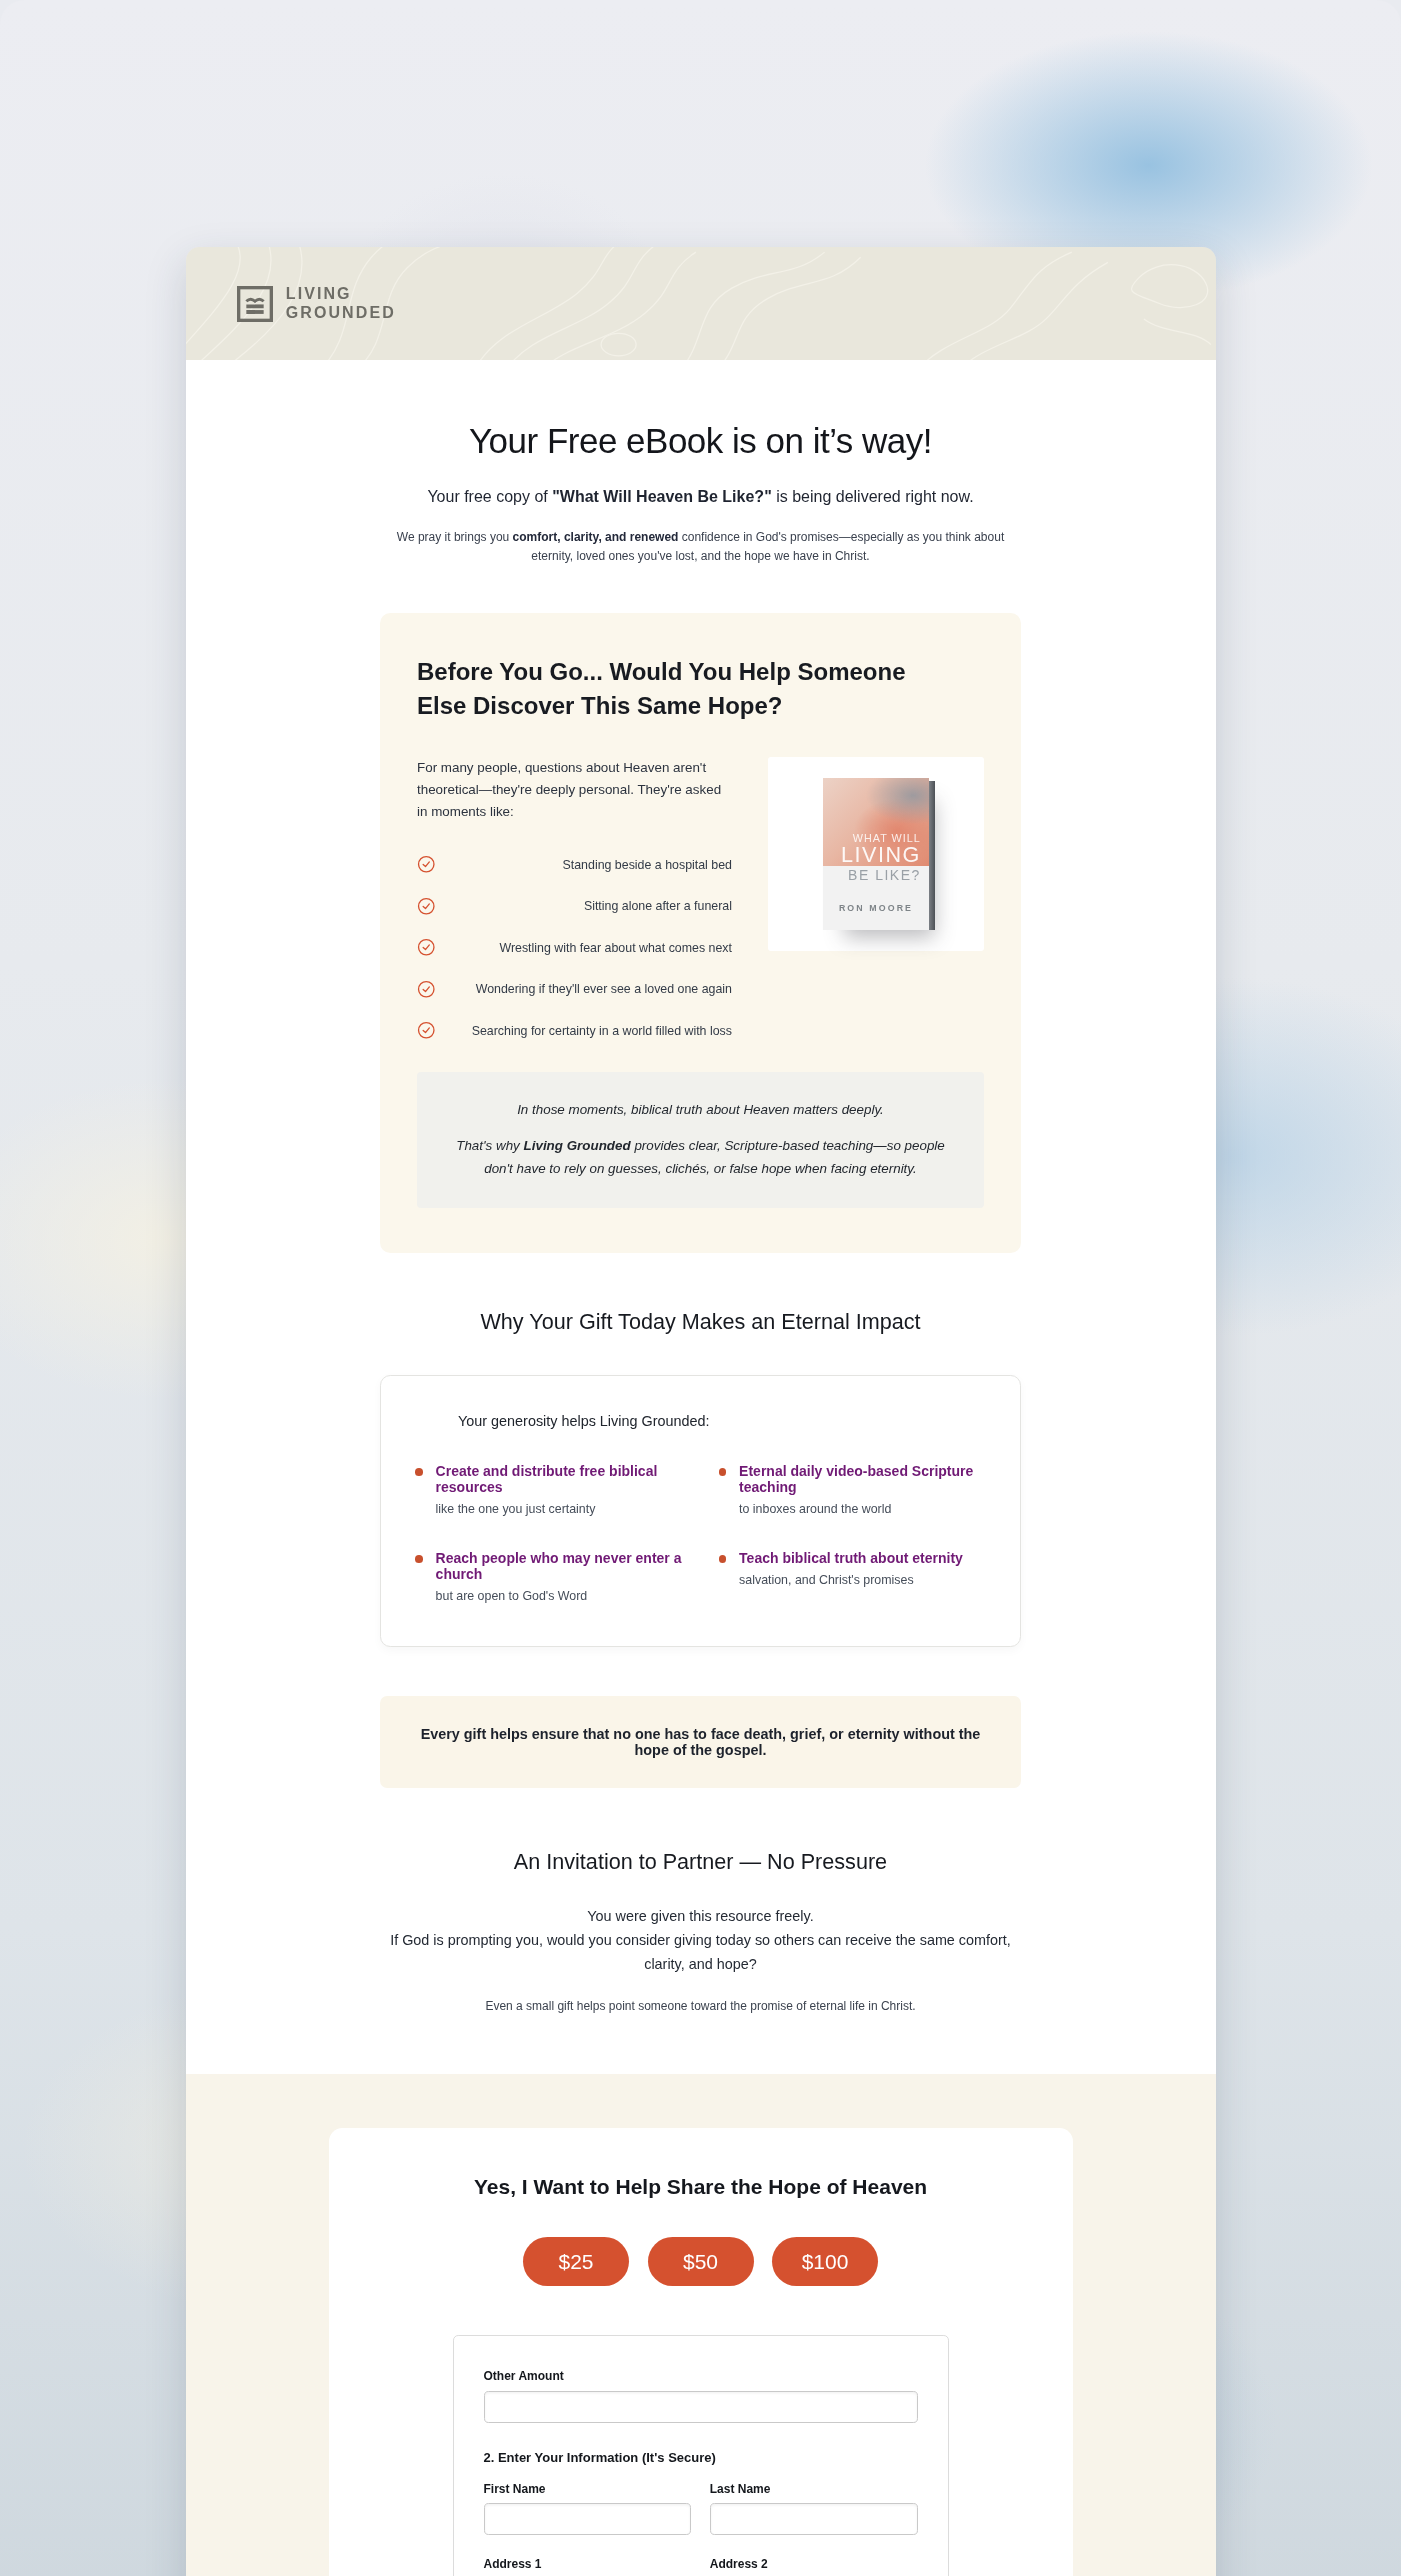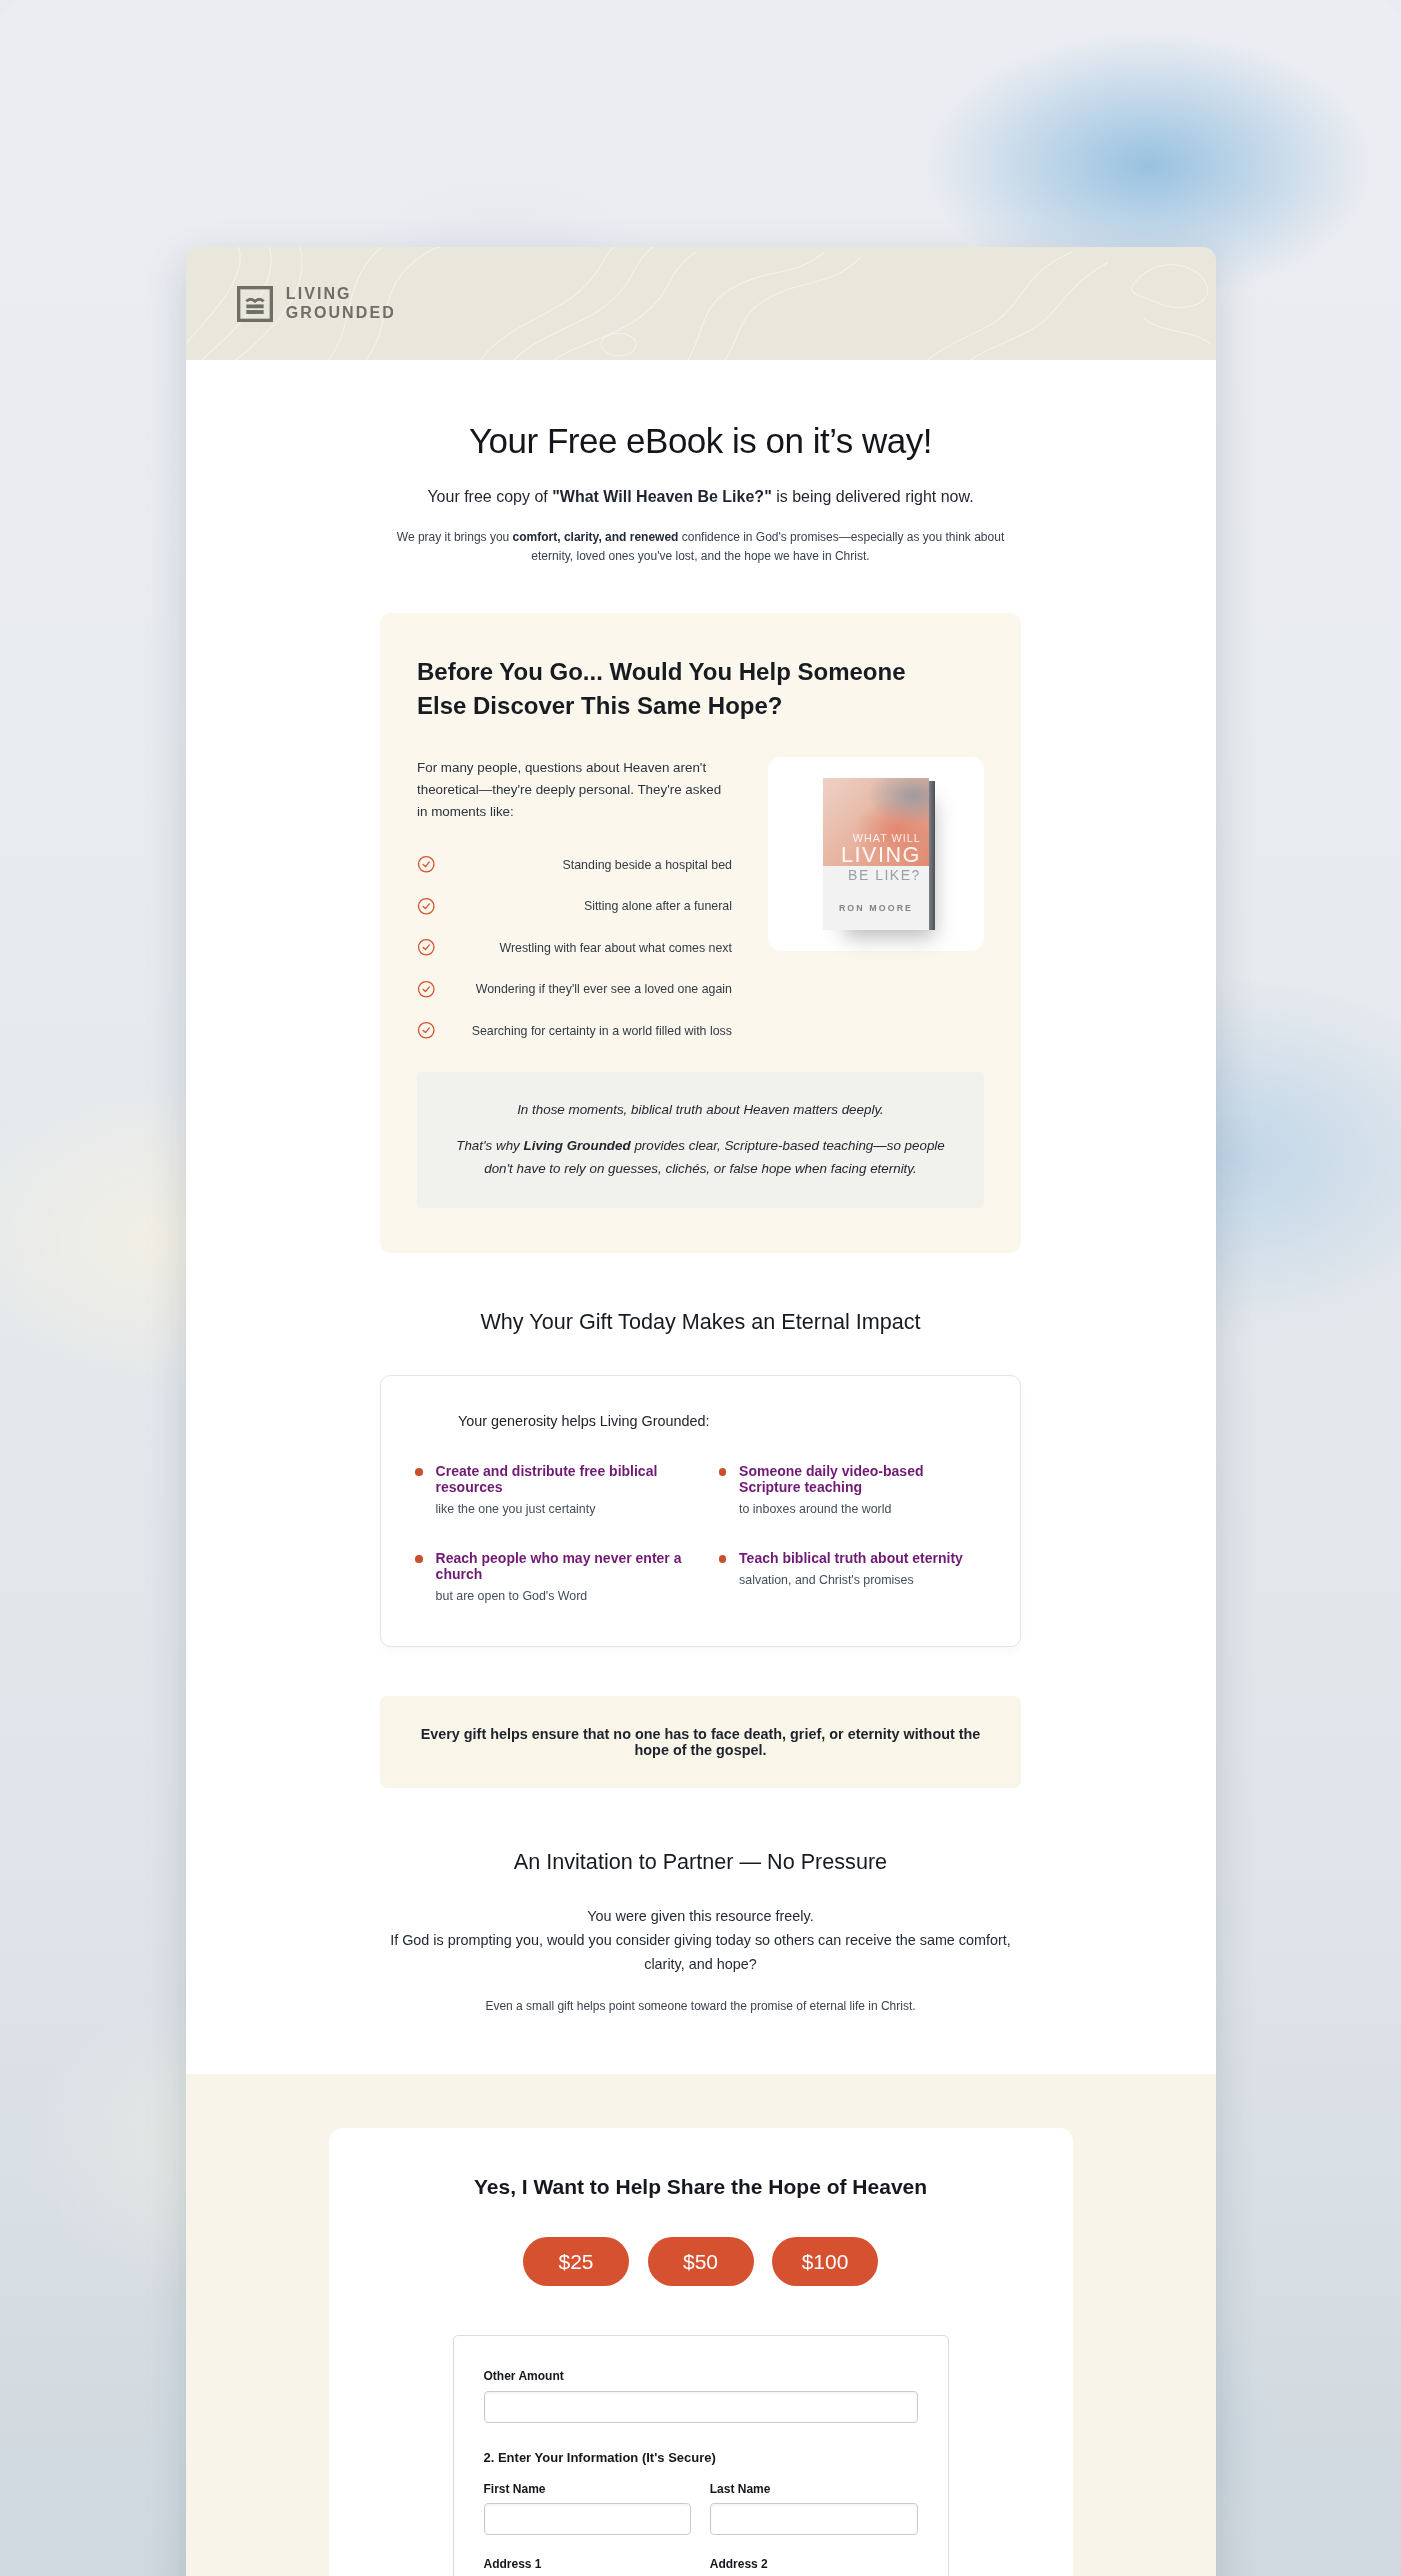--- a/index.html
+++ b/index.html
@@ -50,21 +50,21 @@
   
   .byg { margin:47px auto 0; background:#FBF7EC; border-radius:10.3px; padding:42px 37px 45px; }
   .byg h2 { font-size:24px; font-weight:700; line-height:1.4; color:#181b21; max-width:526px; }
   .byg-row { display:flex; margin-top:35px; gap:36px; }
   .byg-left { flex:1; }
   .byg-intro { font-size:13.4px; line-height:1.65; color:#2c333f; max-width:335px; }
   .checklist { list-style:none; margin-top:32px; }
   .checklist li { display:flex; align-items:center; gap:12.4px; margin-bottom:23px; font-size:12.4px; color:#333b47;justify-content:space-between; }
   .checklist li:last-child { margin-bottom:0; }
   .check-ic { width:18.5px; height:18.5px; flex:0 0 18.5px; }
-  .book-panel { width:216px; height:194px; background:#ffffff; border-radius:13px; flex:0 0 216px;
+  .book-panel { width:216px; height:194px; background:#ffffff; border-radius:3px; flex:0 0 216px;
     display:flex; align-items:center; justify-content:center; align-self:flex-start; }
   .book { position:relative; width:106px; height:152px; box-shadow:13.4px 15.5px 19.6px -7.2px rgba(60,60,70,.35); }
   .book-spine { position:absolute; right:-6.2px; top:3.1px; width:6.2px; height:149px; background:linear-gradient(90deg,#7b7f85,#4d5156); }
   .book-front { position:absolute; inset:0; background:#f2f2f2; overflow:hidden; display:flex; flex-direction:column; }
   .book-top { height:58%; background:
       radial-gradient(ellipse 67px 41px at 85% 20%, rgba(140,150,160,.8), rgba(140,150,160,0) 70%),
       radial-gradient(ellipse 62px 46px at 70% 60%, rgba(225,130,105,.85), rgba(225,130,105,0) 70%),
       linear-gradient(135deg,#ecd2c6 0%,#e8b7a4 45%,#e08a70 100%);
     position:relative; }
   .book-title { position:absolute; left:0; right:0; bottom:-17.5px; text-align:right; padding-right:8.2px; color:#ffffff; }
@@ -228,21 +228,21 @@
       <section class="impact-card col">
         <p class="impact-intro">Your generosity helps Living Grounded:</p>
         <div class="impact-grid">
           <div class="ibullet">
             <span class="dot"></span>
             <div class="t">Create and distribute free biblical resources</div>
             <div class="d">like the one you just certainty</div>
           </div>
           <div class="ibullet">
             <span class="dot"></span>
-            <div class="t">Someone daily video-based Scripture teaching</div>
+            <div class="t">Eternal daily video-based Scripture teaching</div>
             <div class="d">to inboxes around the world</div>
           </div>
           <div class="ibullet">
             <span class="dot"></span>
             <div class="t">Reach people who may never enter a church</div>
             <div class="d">but are open to God's Word</div>
           </div>
           <div class="ibullet">
             <span class="dot"></span>
             <div class="t">Teach biblical truth about eternity</div>

